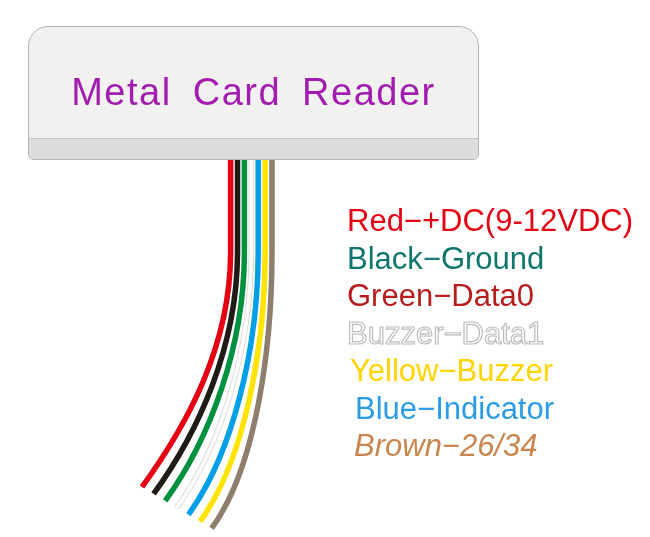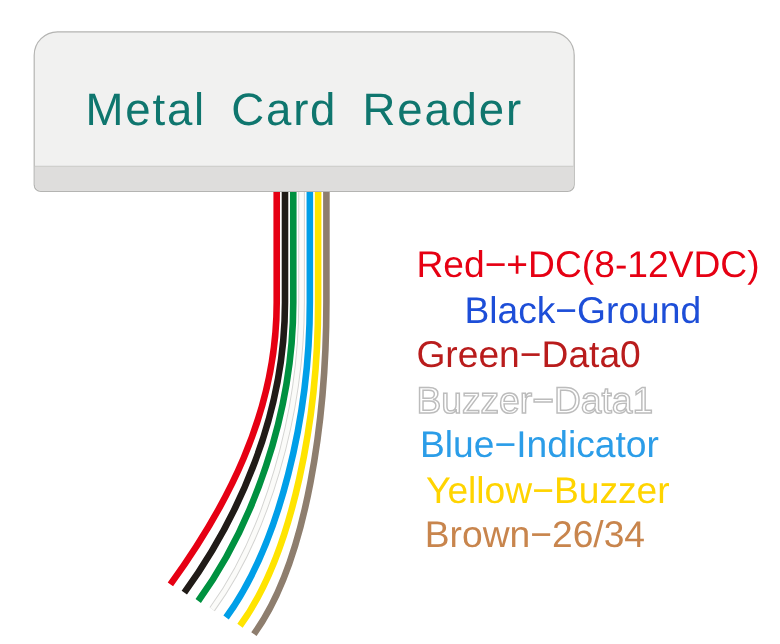--- a/index.html
+++ b/index.html
@@ -25,21 +25,21 @@
   }
   .reader-face {
     position: absolute;
     left: 0; right: 0; top: 0; bottom: 20px;
     display: flex;
     align-items: center;
     justify-content: center;
   }
   .reader-title {
     font-size: 38px;
-    color: #0f766e;
+    color: #a21caf;
     letter-spacing: 1.5px;
     word-spacing: 9px;
     white-space: nowrap;
     margin-top: 18px;
   }
   .reader-base {
     position: absolute;
     left: 0; right: 0; bottom: 0;
     height: 20px;
     background: #dedddc;
@@ -88,22 +88,22 @@
     </svg>
 
   <div class="reader-box">
     <div class="reader-face">
       <span class="reader-title">Metal Card Reader</span>
     </div>
     <div class="reader-base"></div>
   </div>
 
   <div class="legend" id="legend">
-      <div class="wire-label" style="color: rgb(230, 0, 19);">Red−+DC(8-12VDC)</div>
-      <div class="wire-label" style="color: #1d4ed8; margin-left: 40px;">Black−Ground</div>
+      <div class="wire-label" style="color: rgb(230, 0, 19);">Red−+DC(9-12VDC)</div>
+      <div class="wire-label" style="color: #0f766e;">Black−Ground</div>
       <div class="wire-label" style="color: #b91c1c;">Green−Data0</div>
       <div class="wire-label" style="color: rgb(255, 255, 255); -webkit-text-stroke: 1.2px rgb(188, 188, 188);">Buzzer−Data1</div>
+      <div class="wire-label" style="color: rgb(255, 212, 0);">Yellow−Buzzer</div>
       <div class="wire-label" style="color: rgb(43, 157, 232);">Blue−Indicator</div>
-      <div class="wire-label" style="color: rgb(255, 212, 0);">Yellow−Buzzer</div>
-      <div class="wire-label" style="color: rgb(200, 133, 77);">Brown−26/34</div>
+      <div class="wire-label" style="color: rgb(200, 133, 77); font-style: italic;">Brown−26/34</div>
     </div>
 
 </div>
 
 </body></html>

